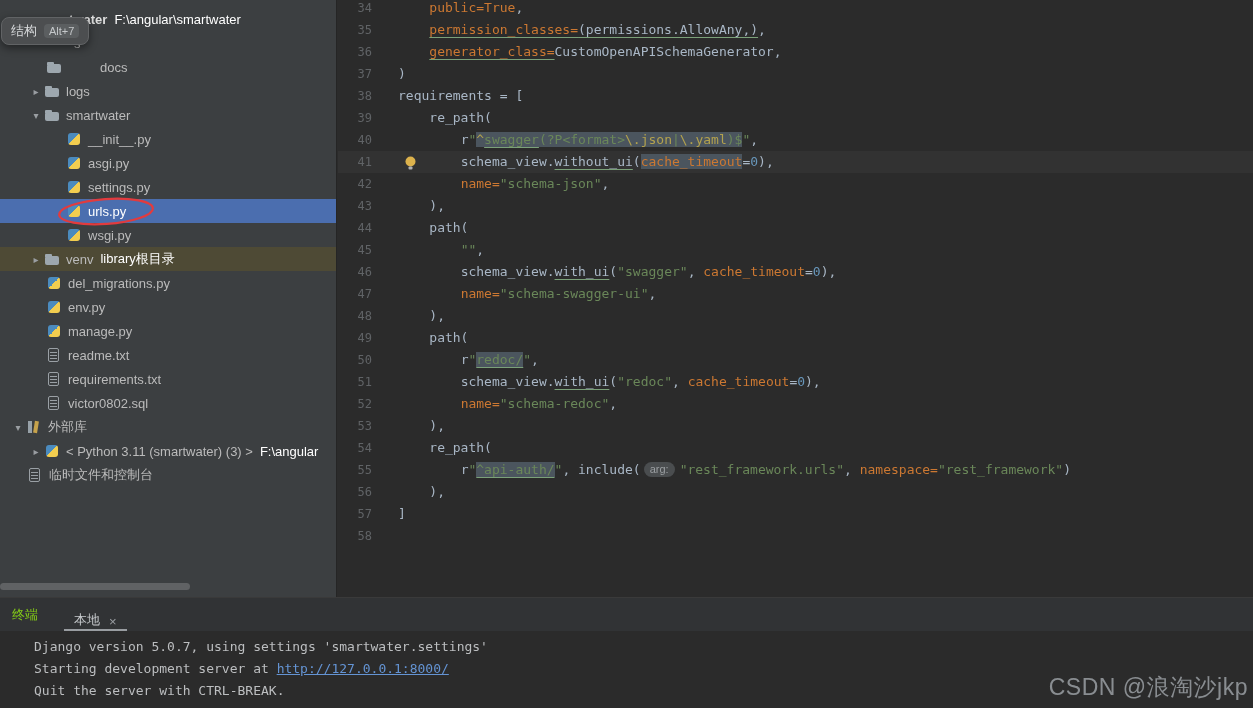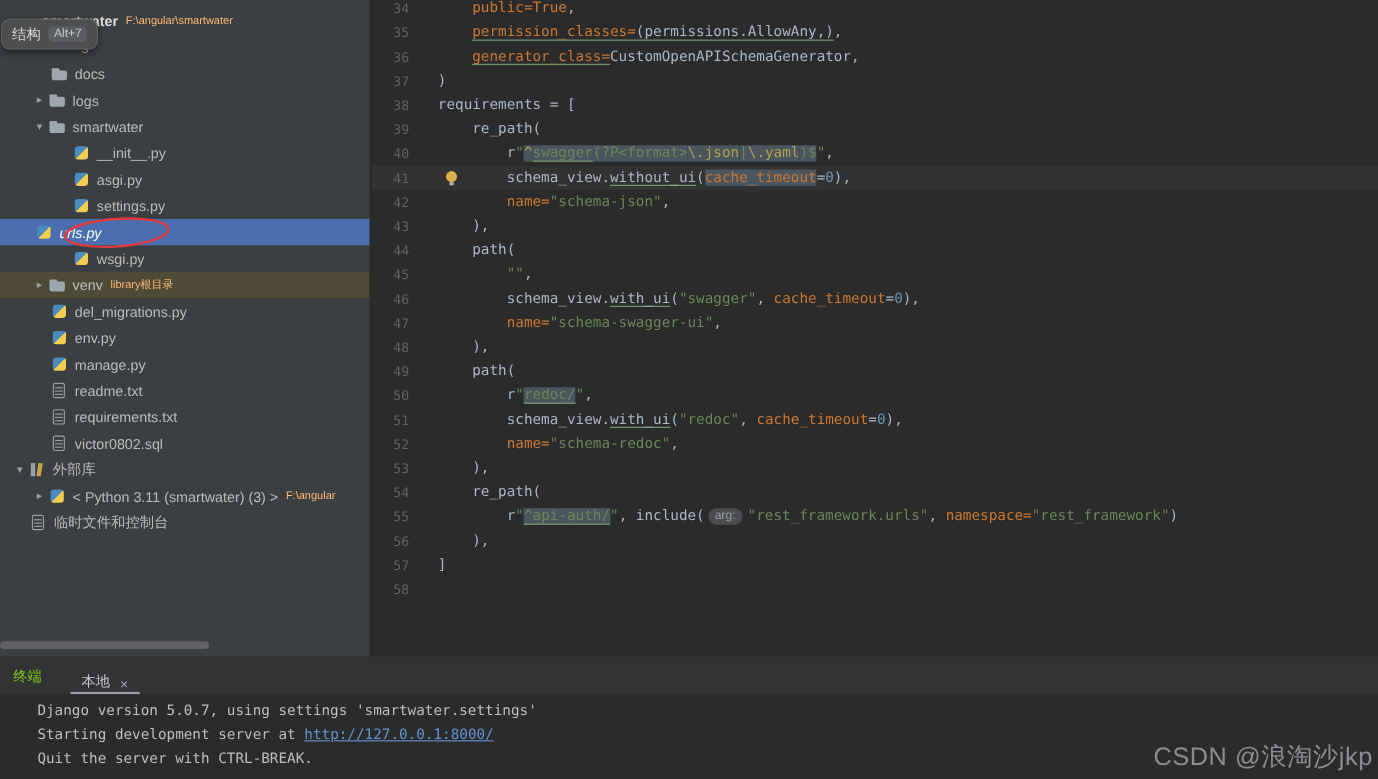--- a/index.html
+++ b/index.html
@@ -6,21 +6,21 @@
   .app{position:relative;width:1253px;height:708px;background:#2b2b2b;overflow:hidden;
        font-family:"Liberation Sans","DejaVu Sans",sans-serif;-webkit-font-smoothing:antialiased;}
 
   
   .tree{position:absolute;left:0;top:0;width:337px;height:597px;background:#3c3f41;
         border-right:1px solid #252525;overflow:hidden;box-sizing:border-box;}
   .tree-rows{position:absolute;top:7px;left:0;right:0;}
   .tree-row{height:24px;display:flex;align-items:center;white-space:nowrap;color:#bbbbbb;
             font-size:13px;cursor:default;overflow:hidden;}
   .tree-row .chev{width:16px;flex:none;color:#9a9ea2;font-size:10px;text-align:center;}
-  .tree-row .sub{color:#fdba74;font-size:10px;margin-left:7px;}
+  .tree-row .sub{color:#ffffff;font-size:13px;margin-left:7px;}
   .tree-row.selected{background:#4b6eaf;color:#ffffff;}
   .tree-row.library{background:#4e4a35;}
   .tree-row.root .lbl{font-weight:bold;color:#dddddd;}
 
   .ic{width:16px;height:16px;flex:none;margin-right:6px;position:relative;}
   .ic-folder::before{content:"";position:absolute;left:1px;top:3px;width:7px;height:3px;
                      background:#9da7ae;border-radius:1px 1px 0 0;}
   .ic-folder::after{content:"";position:absolute;left:1px;top:5px;width:14px;height:9px;
                     background:#9da7ae;border-radius:2px;}
   .ic-py::before{content:"";position:absolute;left:2px;top:2px;width:12px;height:12px;border-radius:3px;
@@ -73,21 +73,21 @@
 
   <div class="tree">
     <div class="tree-rows">
         <div class="tree-row root" style="padding-left: 38px;">
           <span class="lbl">smartwater</span>
           <span class="sub">F:\angular\smartwater</span>
         </div>
         <div class="tree-row" style="padding-left: 74px;">
           <span class="lbl">s</span>
         </div>
-        <div class="tree-row" style="padding-left: 46px;">
+        <div class="tree-row" style="padding-left: 46px; gap: 32px;">
           <span class="ic ic-folder"></span>
           <span class="lbl">docs</span>
         </div>
         <div class="tree-row" style="padding-left: 28px;">
           <span class="chev">▸</span>
           <span class="ic ic-folder"></span>
           <span class="lbl">logs</span>
         </div>
         <div class="tree-row" style="padding-left: 28px;">
           <span class="chev">▾</span>
@@ -99,21 +99,21 @@
           <span class="lbl">__init__.py</span>
         </div>
         <div class="tree-row" style="padding-left: 66px;">
           <span class="ic ic-py"></span>
           <span class="lbl">asgi.py</span>
         </div>
         <div class="tree-row" style="padding-left: 66px;">
           <span class="ic ic-py"></span>
           <span class="lbl">settings.py</span>
         </div>
-        <div class="tree-row selected" style="padding-left: 32px; font-style: italic;">
+        <div class="tree-row selected" style="padding-left: 66px;">
           <span class="ic ic-py"></span>
           <span class="lbl">urls.py</span>
         </div>
         <div class="tree-row" style="padding-left: 66px;">
           <span class="ic ic-py"></span>
           <span class="lbl">wsgi.py</span>
         </div>
         <div class="tree-row library" style="padding-left: 28px;">
           <span class="chev">▸</span>
           <span class="ic ic-folder"></span>

